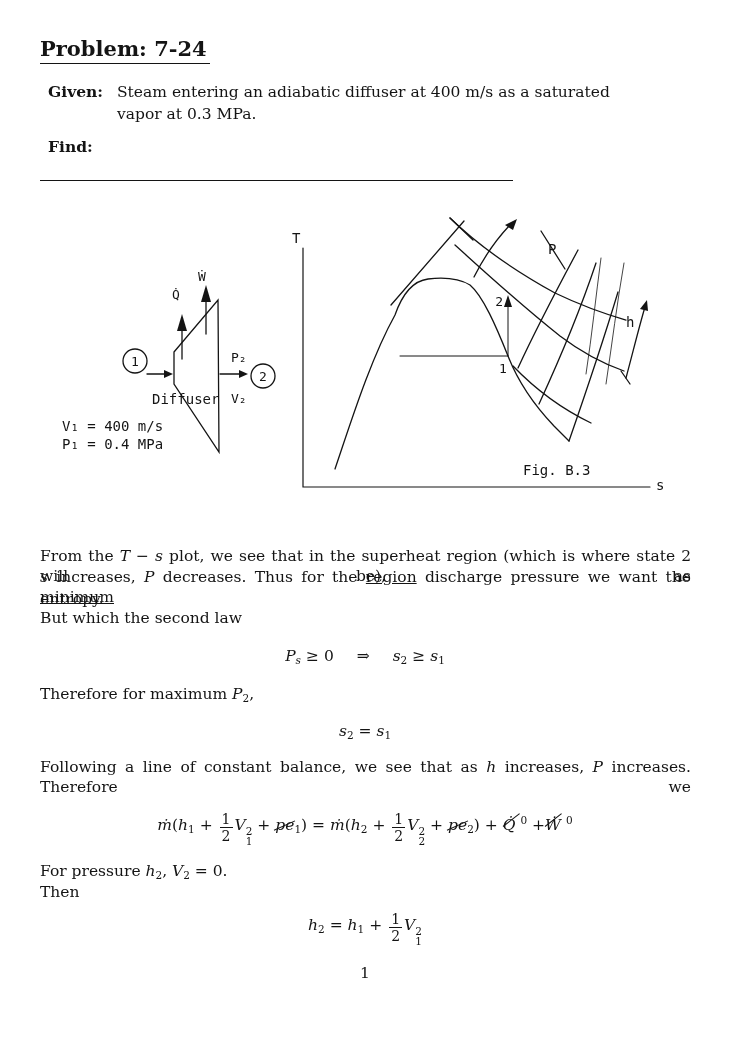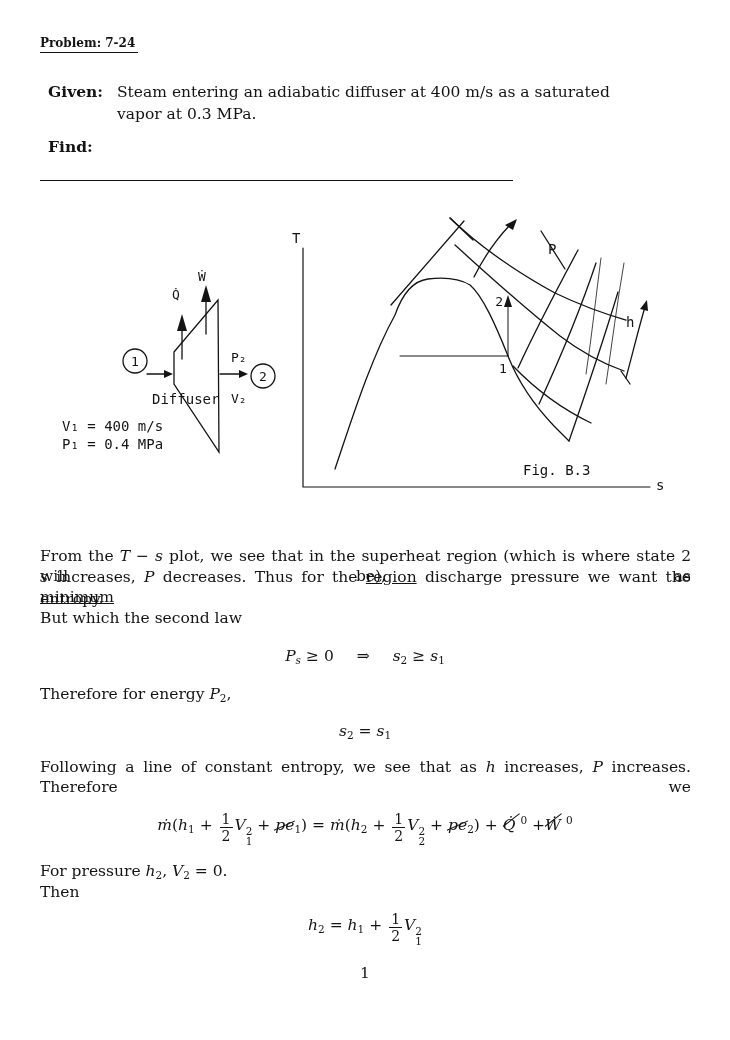--- a/index.html
+++ b/index.html
@@ -7,21 +7,21 @@
         font-family:"DejaVu Serif","Liberation Serif",serif;color:#141414;
         font-size:15.5px;overflow:hidden;}
   .line{position:absolute;left:40px;line-height:20px;white-space:normal;text-align:center;}
   .j{width:651px;text-align:justify;text-align-last:justify;}
   .bold{font-weight:bold;}
   .it{font-style:italic;}
   .ul{text-decoration:underline;}
   .sb{font-size:10.5px;vertical-align:-3px;}
   .sp{font-size:10.5px;vertical-align:6px;}
   .zerogap{margin-left:5px;}
-  .title{position:absolute;left:40px;top:36px;font-weight:bold;font-size:12px;
+  .title{position:absolute;left:40px;top:36px;font-weight:bold;font-size:21px;
          border-bottom:1.4px solid #141414;padding:0 3px 2px 0;}
   .hrule{position:absolute;left:40px;top:180px;width:473px;height:0;
          border-top:1.4px solid #141414;}
   .eq{position:absolute;left:40px;width:650px;text-align:center;line-height:22px;}
   .gap{display:inline-block;width:18px;}
   .frac{display:inline-block;vertical-align:-11px;text-align:center;
         font-size:14px;margin:0 2px;}
   .frac span{display:block;line-height:16px;}
   .frac .num{border-bottom:1.2px solid #141414;padding:0 2px;}
   .stack{display:inline-flex;flex-direction:column;font-size:10.5px;
@@ -122,29 +122,29 @@
   <div class="eq" style="top:645px">
     <span class="it">P</span><span class="sb it">s</span>
     <span>≥</span>
     <span>0</span><span class="gap"></span>
     <span>⇒</span><span class="gap"></span>
     <span class="it">s</span><span class="sb">2</span>
     <span>≥</span>
     <span class="it">s</span><span class="sb">1</span>
   </div>
 
-  <div class="line" style="top:684px"><span>Therefore for energy </span><span class="it">P</span><span class="sb">2</span><span>,</span></div>
+  <div class="line" style="top:684px"><span>Therefore for maximum </span><span class="it">P</span><span class="sb">2</span><span>,</span></div>
 
   <div class="eq" style="top:720px">
     <span class="it">s</span><span class="sb">2</span>
     <span>=</span>
     <span class="it">s</span><span class="sb">1</span>
   </div>
 
-  <div class="line j" style="top:757px"><span>Following a line of constant entropy, we see that as </span><span class="it">h</span><span> increases, </span><span class="it">P</span><span> increases. Therefore we</span></div>
+  <div class="line j" style="top:757px"><span>Following a line of constant balance, we see that as </span><span class="it">h</span><span> increases, </span><span class="it">P</span><span> increases. Therefore we</span></div>
 
   <div class="eq" style="top:809px">
     <span class="it">ṁ</span><span>(</span><span class="it">h</span><span class="sb">1</span>
     <span>+</span>
     <span class="frac"><span class="num">1</span><span class="den">2</span></span><span class="it">V</span><span class="stack">
         <span>2</span>
         <span>1</span>
       </span>
     <span>+</span>
     <span class="cancel"><span class="it">pe</span></span><span class="sb">1</span><span>)</span>

